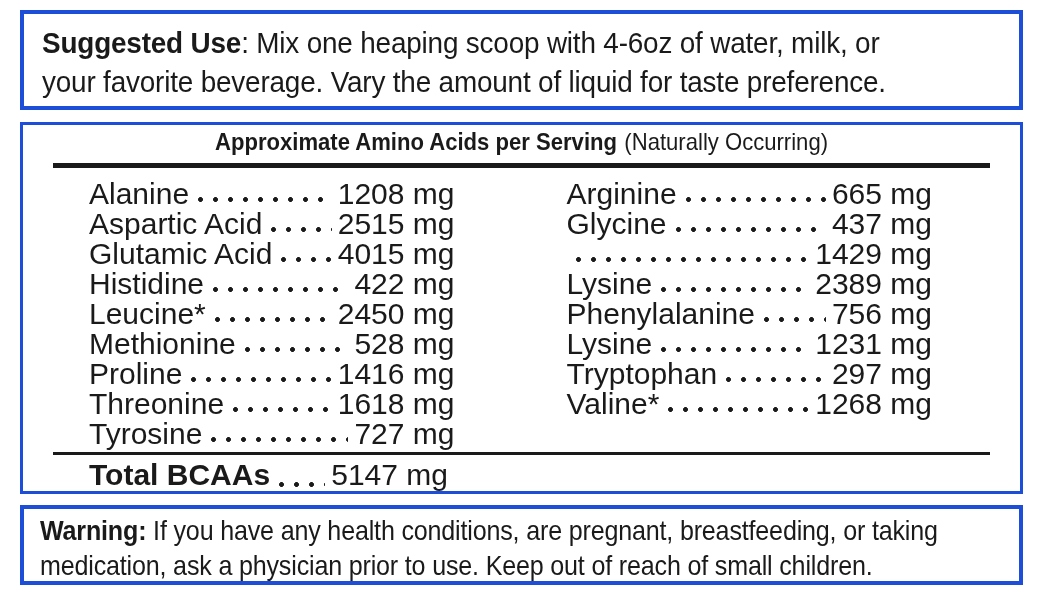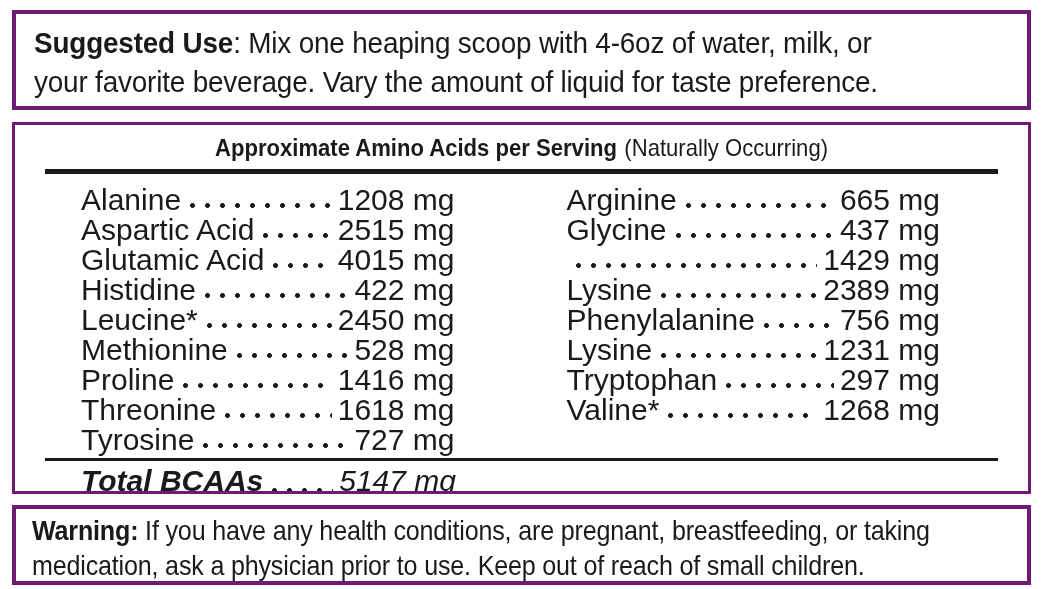--- a/index.html
+++ b/index.html
@@ -5,23 +5,23 @@
   * { box-sizing: border-box; margin: 0; padding: 0; }
   html, body {
     width: 1043px;
     background: #ffffff;
     font-family: "Liberation Sans", sans-serif;
     color: #1a1a1a;
   }
   body { height: 589px; overflow: hidden; }
 
   .box {
-    margin: 0 12px;
+    margin: 0 20px;
     background: #fff;
-    border: 3px solid #701a75;
+    border: 3px solid #1d4ed8;
     overflow: hidden;
   }
 
   
   #suggested-box {
     margin-top: 10px;
     border-width: 4px;
     height: 100px;
     padding: 9px 18px 0 18px;
   }
@@ -33,21 +33,21 @@
     line-height: 39px;
     letter-spacing: -0.2px;
   }
   .cond-line b { font-weight: bold; }
 
   
   #amino-box {
     margin-top: 12px;
     border-width: 3px;
     height: 372px;
-    padding-top: 9px;
+    padding-top: 3px;
   }
   .amino-title-row {
     display: flex;
     justify-content: center;
     align-items: baseline;
     gap: 8px;
     font-size: 24px;
     line-height: 27px;
     white-space: nowrap;
     transform: scaleX(0.92);
@@ -83,21 +83,21 @@
     align-self: flex-end;
     height: 5px;
     margin: 0 6px 5px 9px;
     background-image: radial-gradient(circle at 2.5px 2.5px, #1a1a1a 2.1px, rgba(0,0,0,0) 2.8px);
     background-size: 15px 5px;
     background-repeat: repeat-x;
     background-position: left bottom;
   }
   .val { white-space: nowrap; }
   .total-wrap { padding: 3px 572px 0 66px; }
-  .total-row { height: 34px; font-style: italic; }
+  .total-row { height: 34px; }
   .total-row .name { font-weight: bold; }
 
   
   #warning-box {
     margin-top: 11px;
     border-width: 4px;
     height: 80px;
     padding: 4px 16px 0 16px;
   }
   #warning-box .cond-lines { transform: scaleX(0.88); }

